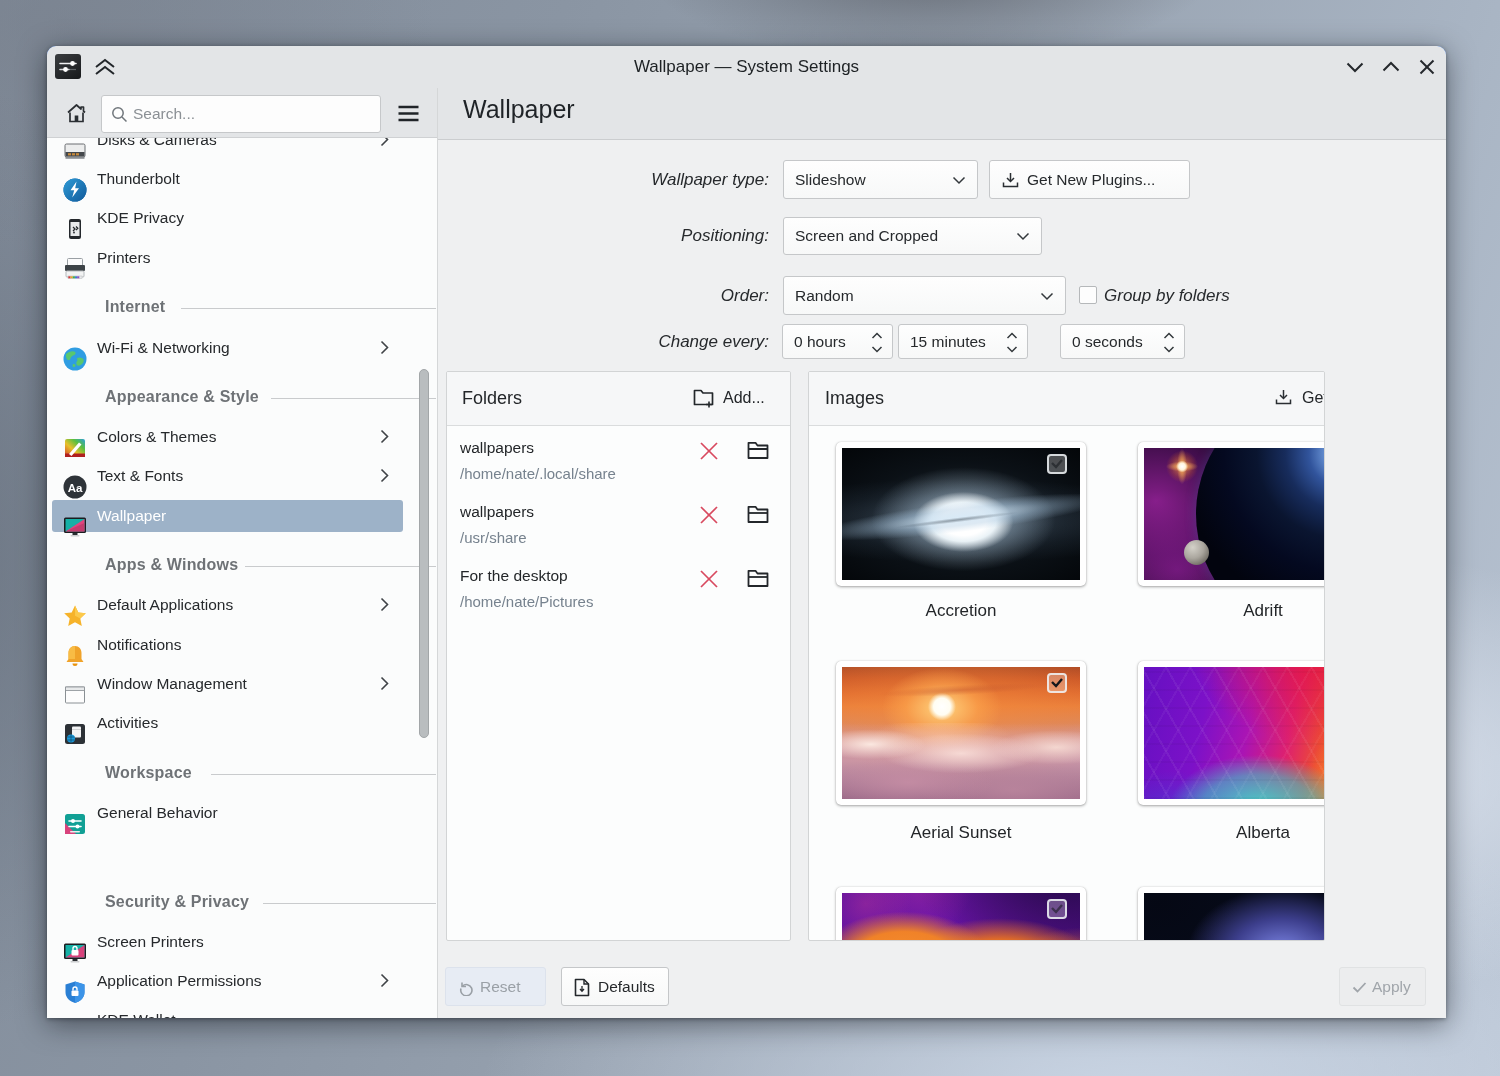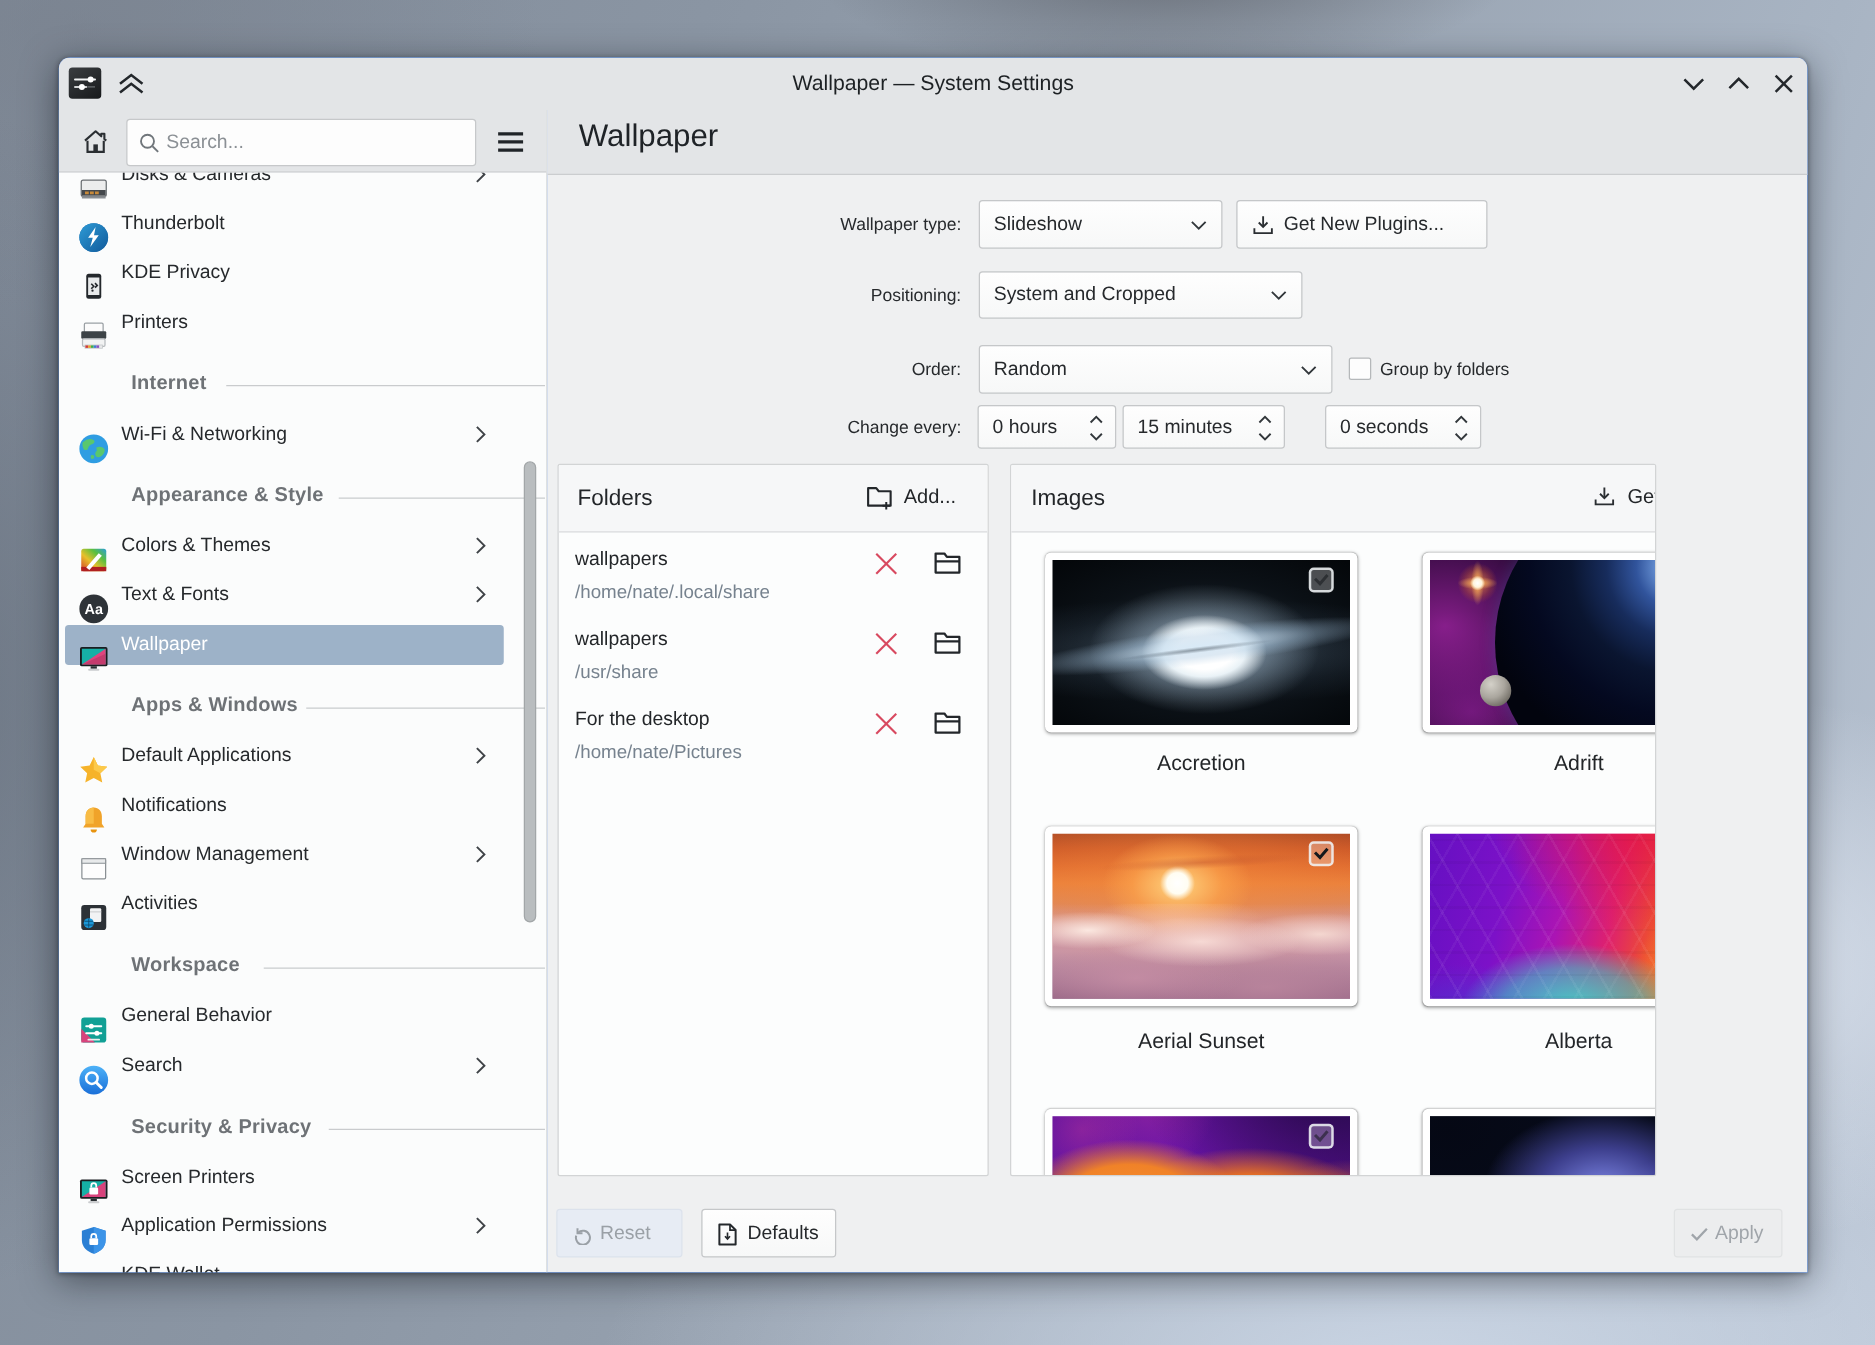--- a/index.html
+++ b/index.html
@@ -30,21 +30,21 @@
 .sel{background:#9db2c8;border-radius:3px;}
 .sel .rtx{color:#ffffff;}
 .shead{position:absolute;left:14px;width:342px;height:20px;margin-left:44px;}
 .shead b{font-size:16px;color:#6e7276;letter-spacing:0.2px;}
 .shead .ln{position:absolute;right:0;top:10px;height:1px;background:#c9cbcd;}
 #sscroll{position:absolute;left:372px;top:281px;width:8px;height:367px;background:#b9bdbf;border:1px solid #a2a6a8;border-radius:5px;z-index:6;}
 
 #content{position:absolute;left:391px;top:42px;right:0;bottom:0;background:#eff0f1;}
 #phead{position:absolute;left:0;top:0;right:0;height:51px;background:#e3e5e7;border-bottom:1px solid #cbcdcf;}
 #phead .t{position:absolute;left:25px;top:7px;font-size:25px;color:#1f2327;}
-.flabel{position:absolute;font-size:14px;color:#26292c;text-align:right;white-space:nowrap;}
+.flabel{position:absolute;font-size:17px;color:#26292c;text-align:right;white-space:nowrap;font-style:italic;}
 .combo,.btn,.spin{position:absolute;background:linear-gradient(#fefefe,#f7f8f8);border:1px solid #c5c7c9;border-radius:3px;box-sizing:border-box;}
 .combo .v,.btn .v,.spin .v{position:absolute;left:11px;top:0;bottom:0;display:flex;align-items:center;font-size:15.5px;color:#26292c;white-space:nowrap;}
 .combo svg.dn{position:absolute;right:11px;top:50%;margin-top:-4px;}
 .spin .ar{position:absolute;right:8px;top:0;height:100%;width:14px;}
 .cb{position:absolute;width:18px;height:18px;background:#fdfdfd;border:1px solid #b5b8ba;border-radius:2px;box-sizing:border-box;}
 
 .panel{position:absolute;background:#fcfdfd;border:1px solid #d2d4d5;border-radius:2px;box-sizing:border-box;overflow:hidden;}
 .phdr{position:absolute;left:0;top:0;right:0;height:53px;background:#f6f7f8;border-bottom:1px solid #dadcdd;}
 .phdr .ht{position:absolute;left:15px;top:0;line-height:52px;font-size:18px;color:#232629;}
 
@@ -313,37 +313,20 @@
             <g stroke="#fff" stroke-width="1.6" stroke-linecap="round">
               <line x1="7" y1="10" x2="19" y2="10"></line>
               <line x1="7" y1="15.5" x2="19" y2="15.5"></line>
             </g>
             <circle cx="11" cy="10" r="2" fill="#fff"></circle>
             <circle cx="15.5" cy="15.5" r="2" fill="#fff"></circle>
             <rect x="8" y="20" width="10" height="1.4" rx="0.7" fill="#eceded"></rect>
           </svg></span>
         <span class="rtx">General Behavior</span>
       </div>
-<div class="srow" style="top:745px">
-        <span class="ric"><svg width="26" height="26" viewBox="0 0 26 26">
-            <defs>
-              <linearGradient id="sg1" x1="0" y1="0" x2="0" y2="1">
-                <stop offset="0" stop-color="#4db2f8"></stop>
-                <stop offset="1" stop-color="#1a6fd8"></stop>
-              </linearGradient>
-            </defs>
-            <circle cx="13" cy="13" r="11.5" fill="url(#sg1)"></circle>
-            <circle cx="11.5" cy="11.5" r="4.6" fill="none" stroke="#fff" stroke-width="2"></circle>
-            <line x1="15" y1="15" x2="19" y2="19" stroke="#fff" stroke-width="2.4" stroke-linecap="round"></line>
-          </svg></span>
-        <span class="rtx">Search</span>
-        <svg class="chev" width="9" height="15" viewBox="0 0 9 15">
-          <path d="M1.5 1.5 L7.5 7.5 L1.5 13.5" fill="none" stroke="#3f4347" stroke-width="1.6"></path>
-        </svg>
-      </div>
 <div class="shead" style="top:805px"><b>Security &amp; Privacy</b><div class="ln" style="left:158px;right:11px"></div></div>
 <div class="srow" style="top:834px">
         <span class="ric"><svg width="26" height="26" viewBox="0 0 26 26">
             <rect x="2" y="3.5" width="22" height="15.5" rx="1.5" fill="#1a1d20"></rect>
             <rect x="3.5" y="5" width="19" height="12.5" fill="#16b0a6"></rect>
             <path d="M3.5 17.5 L22.5 5 L22.5 17.5 Z" fill="#d8437c"></path>
             <rect x="9.5" y="10" width="7" height="5.5" rx="1" fill="#fff"></rect>
             <path d="M11 10 v-1.5 a2 2 0 0 1 4 0 V10" stroke="#fff" stroke-width="1.4" fill="none"></path>
             <rect x="10.5" y="19" width="5" height="2" fill="#2a2e32"></rect>
             <rect x="8.5" y="21" width="9" height="1.6" rx="0.8" fill="#caccce"></rect>
@@ -408,21 +391,21 @@
   <svg class="abs" style="left:12px;top:11px" width="17" height="17" viewBox="0 0 17 17">
           <g fill="none" stroke="#2a2e32" stroke-width="1.5">
             <path d="M8.5 1 L8.5 9"></path>
             <path d="M5 6 L8.5 9.5 L12 6"></path>
             <path d="M1.5 10.5 L1.5 14.5 L15.5 14.5 L15.5 10.5"></path>
           </g>
         </svg>
 </div>
 <div class="flabel" style="right:677px;top:129px;line-height:38px">Positioning:</div>
 <div class="combo" style="left:345px;top:129px;width:259px;height:38px">
-        <span class="v">System and Cropped</span>
+        <span class="v">Screen and Cropped</span>
         <svg class="dn" width="14" height="9" viewBox="0 0 14 9">
           <path d="M1.5 1.5 L7 7 L12.5 1.5" fill="none" stroke="#33383c" stroke-width="1.5"></path>
         </svg>
       </div>
 <div class="flabel" style="right:677px;top:188px;line-height:39px">Order:</div>
 <div class="combo" style="left:345px;top:188px;width:283px;height:39px">
         <span class="v">Random</span>
         <svg class="dn" width="14" height="9" viewBox="0 0 14 9">
           <path d="M1.5 1.5 L7 7 L12.5 1.5" fill="none" stroke="#33383c" stroke-width="1.5"></path>
         </svg>

